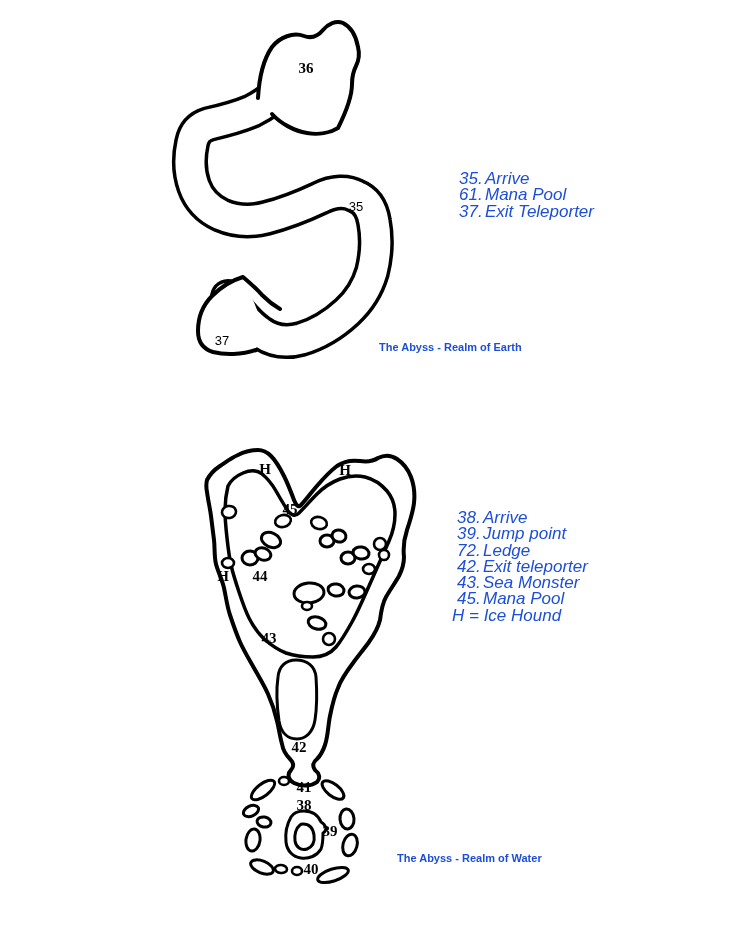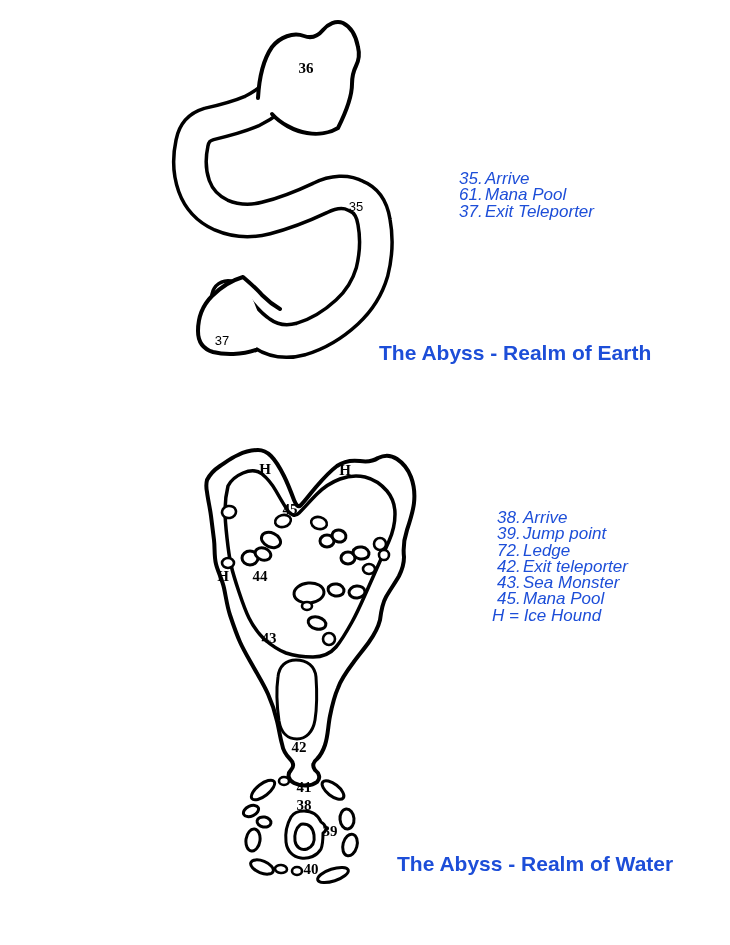--- a/index.html
+++ b/index.html
@@ -14,21 +14,21 @@
   svg{position:absolute;left:0;top:0;}
   .ink{stroke:#000;fill:none;stroke-linecap:round;stroke-linejoin:round;}
   .fillw{fill:#fff;stroke:none;}
   .rock{fill:#fff;stroke:#000;stroke-width:3;stroke-linejoin:round;}
   .rock-sm{stroke-width:2.6;}
   .map-num{font-family:"Liberation Serif", serif;font-weight:bold;font-size:15px;fill:#000;}
   .map-num-sans{font-family:"Liberation Sans", sans-serif;font-weight:normal;font-size:13px;fill:#000;}
   .legend{position:absolute;font-size:17px;line-height:16.3px;white-space:nowrap;font-style:italic;}
   .legend .num{display:inline-block;width:26px;}
   .legend .note{margin-left:-5px;}
-  .map-title{position:absolute;font-size:21px;font-weight:bold;white-space:nowrap;}
+  .map-title{position:absolute;font-size:11px;font-weight:bold;white-space:nowrap;}
 </style>
 </head>
 <body>
 
 <div class="page">
 
   <svg width="730" height="945" viewBox="0 0 730 945">
 
     <g>
 
@@ -268,21 +268,21 @@
   </svg>
 
   <div class="legend" style="left:459px;top:171px;">
     <div class="legend-row"><span class="num">35.</span><span>Arrive</span></div>
     <div class="legend-row"><span class="num">61.</span><span>Mana Pool</span></div>
     <div class="legend-row"><span class="num">37.</span><span>Exit Teleporter</span></div>
   </div>
 
   <div class="map-title" style="left:379px;top:341px;">The Abyss - Realm of Earth</div>
 
-  <div class="legend" style="left:457px;top:510px;margin-left:40px;">
+  <div class="legend" style="left:457px;top:510px;">
     <div class="legend-row"><span class="num">38.</span><span>Arrive</span></div>
     <div class="legend-row"><span class="num">39.</span><span>Jump point</span></div>
     <div class="legend-row"><span class="num">72.</span><span>Ledge</span></div>
     <div class="legend-row"><span class="num">42.</span><span>Exit teleporter</span></div>
     <div class="legend-row"><span class="num">43.</span><span>Sea Monster</span></div>
     <div class="legend-row"><span class="num">45.</span><span>Mana Pool</span></div>
     <div class="legend-row note">H = Ice Hound</div>
   </div>
 
   <div class="map-title" style="left:397px;top:852px;">The Abyss - Realm of Water</div>

